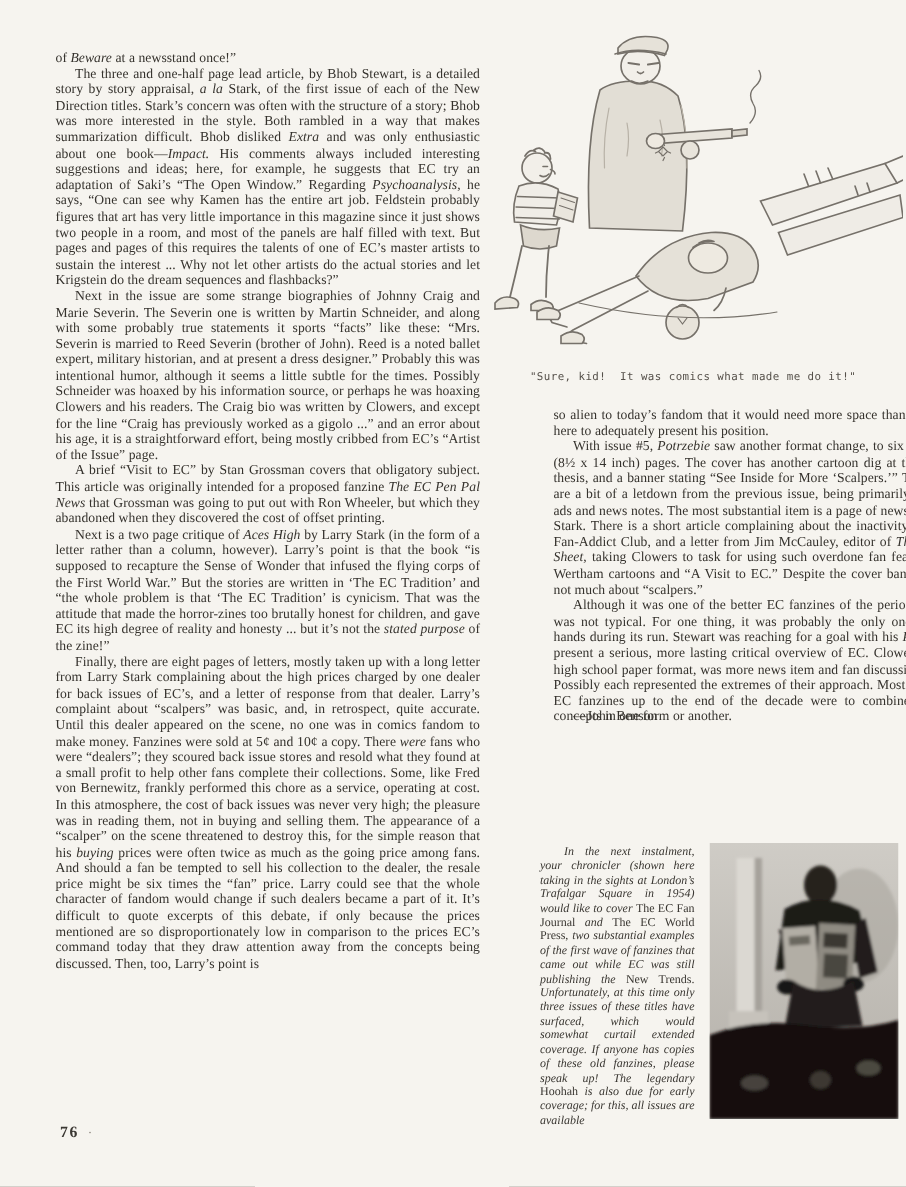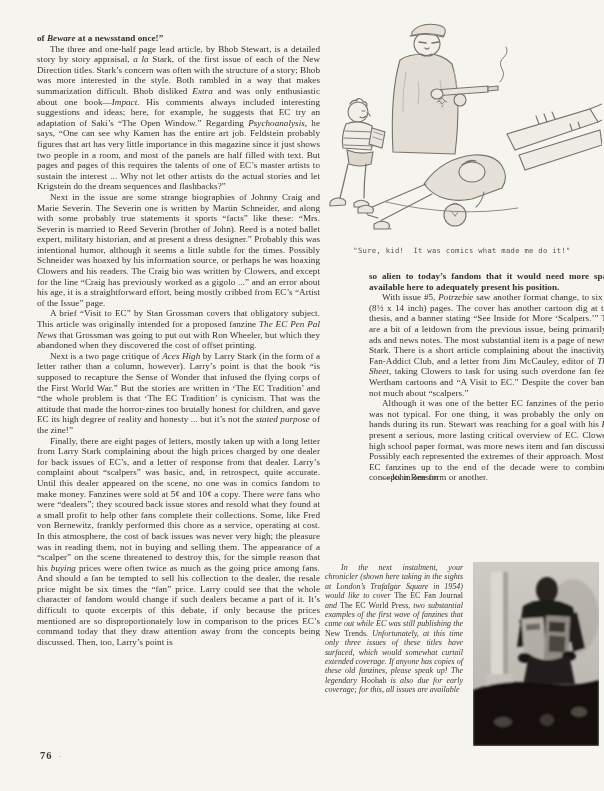--- a/index.html
+++ b/index.html
@@ -8,38 +8,38 @@
     position:relative; width:604px; height:791px;
     background:#f6f4ef;
     font-family:"Liberation Serif", serif;
     color:#35322d; overflow:hidden;
   }
   .col {
     position:absolute; text-align:justify;
     font-size:9.1px; line-height:10.6px; letter-spacing:0.04px;
   }
   .col p { text-indent:13px; }
-  .col p.noindent { text-indent:0;font-weight:bold; }
+  .col p.noindent { text-indent:0; }
   .i { font-style:italic; }
   .r { font-style:normal; }
   .col-left { left:37px; top:33px; width:283px; }
   .col-right { left:322px; top:271px; width:280px;margin-left:47px; }
   .byline { text-align:left; margin-top:-10.6px; text-indent:0; }
   .cartoon-wrap { position:absolute; left:322px; top:12px; width:280px; height:230px; }
   .cartoon-caption {
     position:absolute; left:320px; top:246px; width:284px;
     text-align:center; font-family:"DejaVu Sans Mono", monospace;
     font-size:7.2px; color:#55504a; white-space:pre; letter-spacing:0.3px;
   }
   .inset {
     position:absolute; left:325px; top:563px; width:138px;
     font-style:italic; font-size:8px; line-height:9.4px;
     text-align:justify; color:#3a3732;
   }
-  .inset p { text-indent:16px; }
+  .inset p { text-indent:16px;margin-left:35px; }
   .photo-wrap { position:absolute; left:473px; top:562px; width:126px; height:184px; }
   .pagenum {
     position:absolute; left:40px; top:750px;
     font-size:10.5px; font-weight:bold; color:#3a3732; letter-spacing:1px;
   }
   .pagenum .mark { font-weight:normal; color:#8d887f; font-size:9px; margin-left:6px; }
   svg { display:block; width:100%; height:100%; }
 </style>
 </head>
 <body>

